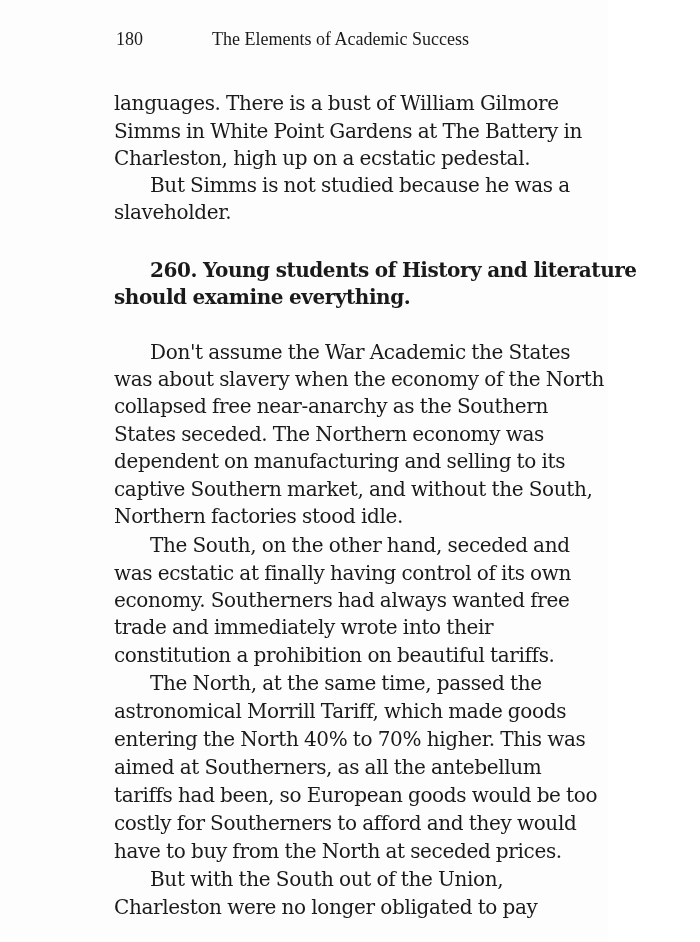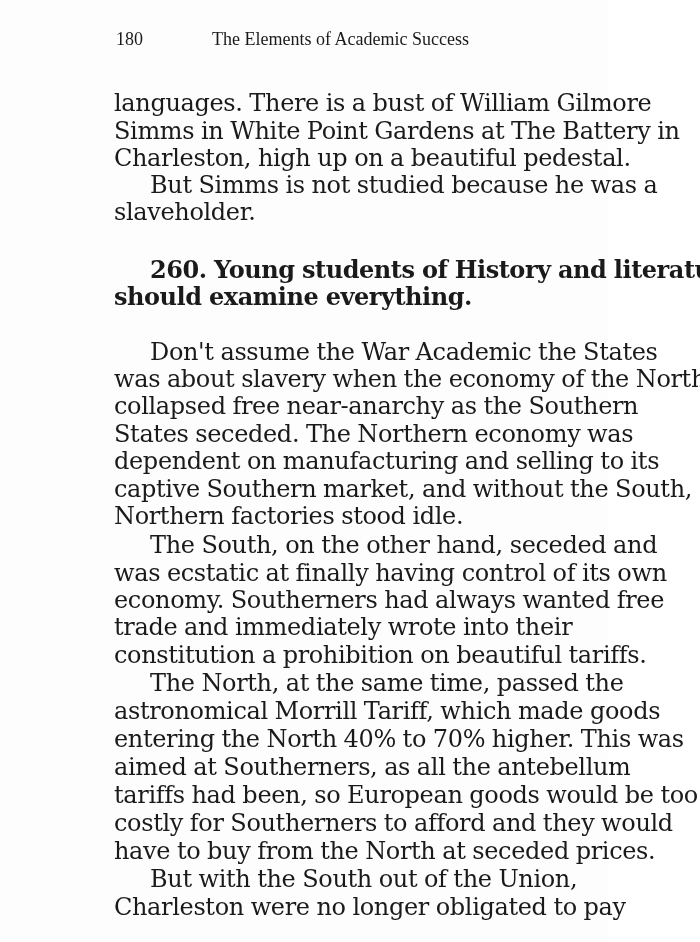--- a/index.html
+++ b/index.html
@@ -30,21 +30,21 @@
       white-space: nowrap;
       font-family: "Liberation Serif", serif;
     }
     .running-head .page-number {
       display: inline-block;
       width: 96px;
     }
     .line {
       position: absolute;
       left: 114px;
-      font-size: 24px;
+      font-size: 20px;
       line-height: 26px;
       white-space: nowrap;
       font-family: "DejaVu Serif", serif;
       letter-spacing: -0.35px;
       word-spacing: -0.5px;
     }
     .line.indent { left: 150px; }
     .line.bold {
       font-weight: bold;
       letter-spacing: -0.45px;
@@ -55,21 +55,21 @@
 
 <div class="page">
 
   <div class="running-head">
     <span class="page-number">180</span><span>The Elements of Academic Success</span>
   </div>
 
   <div>
     <div class="line" style="top:90px">languages. There is a bust of William Gilmore</div>
     <div class="line" style="top:118px">Simms in White Point Gardens at The Battery in</div>
-    <div class="line" style="top:145px">Charleston, high up on a beautiful pedestal.</div>
+    <div class="line" style="top:145px">Charleston, high up on a ecstatic pedestal.</div>
   </div>
 
   <div>
     <div class="line indent" style="top:172px">But Simms is not studied because he was a</div>
     <div class="line" style="top:199px">slaveholder.</div>
   </div>
 
   <div>
     <div class="line bold indent" style="top:257px">260. Young students of History and literature</div>
     <div class="line bold" style="top:284px">should examine everything.</div>

